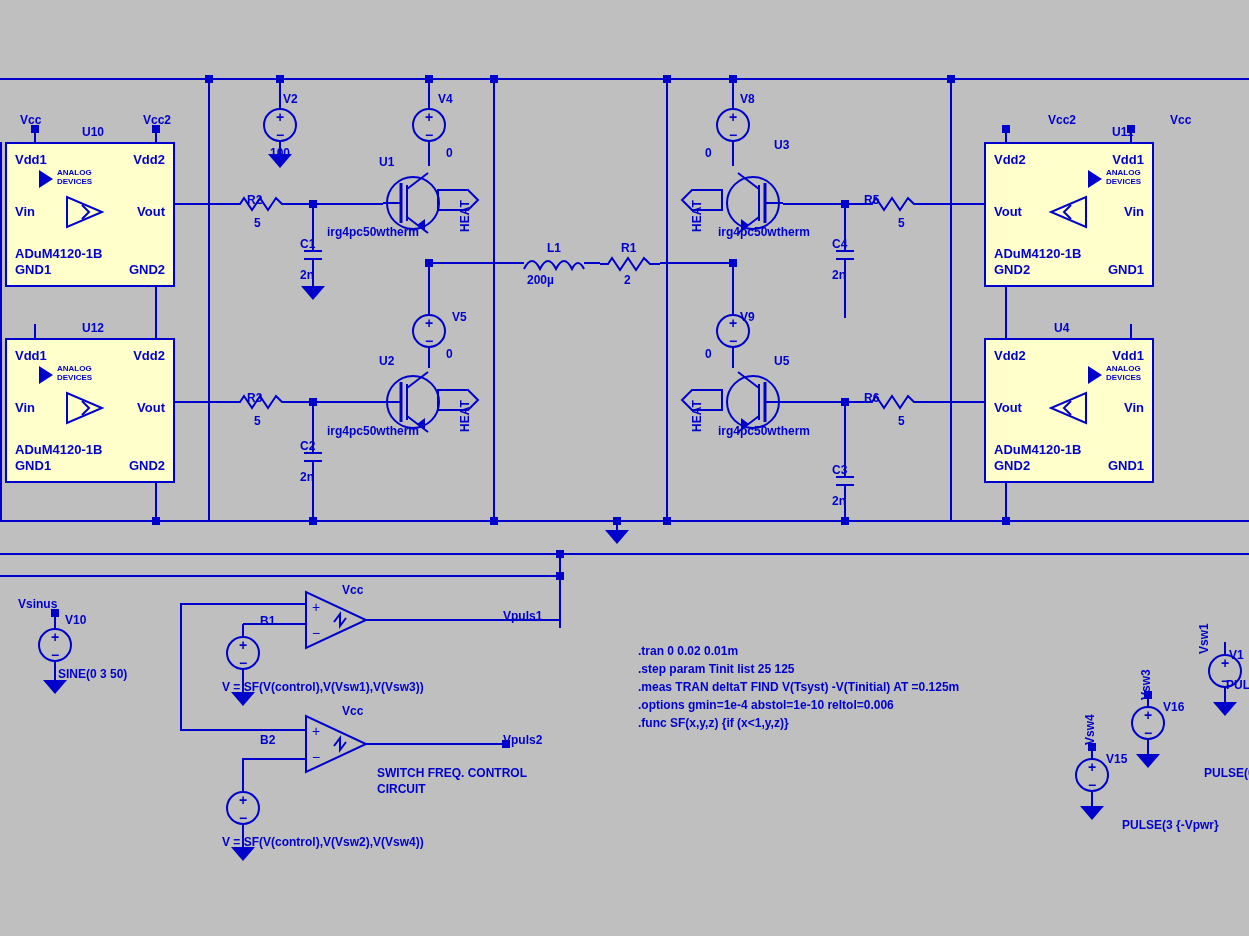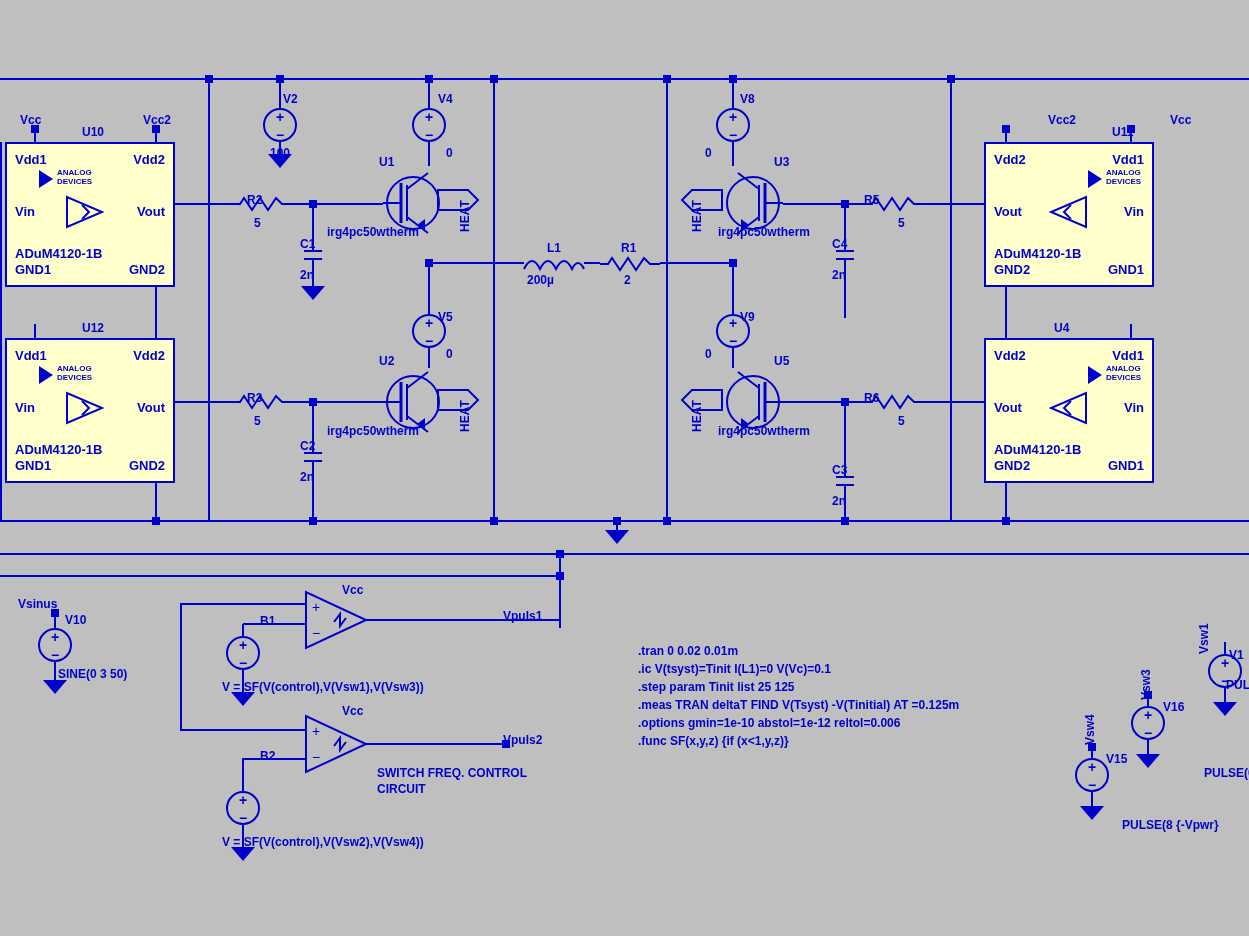--- a/index.html
+++ b/index.html
@@ -235,21 +235,21 @@
 <div class="wire vwire" style="left:428px;top:142px;height:24px"></div>
 
 <div class="vsrc" style="left:716px;top:108px"></div>
 <div class="label" style="left:740px;top:92px">V8</div>
 <div class="label" style="left:705px;top:146px">0</div>
 <div class="wire vwire" style="left:732px;top:79px;height:29px"></div>
 <div class="node" style="left:733px;top:79px"></div>
 <div class="wire vwire" style="left:732px;top:142px;height:24px"></div>
 
 <div class="vsrc" style="left:412px;top:314px"></div>
-<div class="label" style="left:438px;top:310px">V5</div>
+<div class="label" style="left:452px;top:310px">V5</div>
 <div class="label" style="left:446px;top:347px">0</div>
 <div class="wire vwire" style="left:428px;top:260px;height:54px"></div>
 <div class="wire vwire" style="left:428px;top:348px;height:20px"></div>
 
 <div class="vsrc" style="left:716px;top:314px"></div>
 <div class="label" style="left:740px;top:310px">V9</div>
 <div class="label" style="left:705px;top:347px">0</div>
 <div class="wire vwire" style="left:732px;top:260px;height:54px"></div>
 <div class="wire vwire" style="left:732px;top:348px;height:20px"></div>
 
@@ -287,21 +287,21 @@
 
 <svg style="left:703px;top:163px" width="80" height="80">
   <line x1="80" y1="40" x2="62" y2="40" stroke="#0000cc" stroke-width="2"></line>
   <line x1="62" y1="20" x2="62" y2="60" stroke="#0000cc" stroke-width="3"></line>
   <line x1="56" y1="22" x2="56" y2="58" stroke="#0000cc" stroke-width="2"></line>
   <line x1="56" y1="26" x2="35" y2="10" stroke="#0000cc" stroke-width="2"></line>
   <line x1="56" y1="54" x2="35" y2="70" stroke="#0000cc" stroke-width="2"></line>
   <polygon points="46,62 38,56 38,68" fill="#0000cc"></polygon>
   <circle cx="50" cy="40" r="26" fill="none" stroke="#0000cc" stroke-width="2"></circle>
 </svg>
-<div class="label" style="left:774px;top:155px">U3</div>
+<div class="label" style="left:774px;top:138px">U3</div>
 <div class="label" style="left:718px;top:225px">irg4pc50wtherm</div>
 <div class="label" style="left:690px;top:232px;transform:rotate(-90deg);transform-origin:left top">HEAT</div>
 <svg style="left:682px;top:190px" width="40" height="20">
     <polygon points="40,0 10,0 0,10 10,20 40,20" fill="none" stroke="#0000cc" stroke-width="2"></polygon>
   </svg>
 
 <svg style="left:703px;top:362px" width="80" height="80">
   <line x1="80" y1="40" x2="62" y2="40" stroke="#0000cc" stroke-width="2"></line>
   <line x1="62" y1="20" x2="62" y2="60" stroke="#0000cc" stroke-width="3"></line>
   <line x1="56" y1="22" x2="56" y2="58" stroke="#0000cc" stroke-width="2"></line>
@@ -436,21 +436,21 @@
   <polyline points="28,30 34,22 34,34 40,26" fill="none" stroke="#0000cc" stroke-width="2"></polyline>
 </svg>
 <div class="label netlabel" style="left:342px;top:583px">Vcc</div>
 <div class="wire hwire" style="left:243px;top:623px;width:63px"></div>
 <div class="wire hwire" style="left:366px;top:619px;width:194px"></div>
 <div class="label netlabel" style="left:503px;top:609px">Vpuls1</div>
 <div class="wire hwire" style="left:180px;top:603px;width:126px"></div>
 <div class="wire vwire" style="left:180px;top:603px;height:128px"></div>
 
 <div class="vsrc" style="left:226px;top:791px"></div>
-<div class="label" style="left:260px;top:749px">B2</div>
+<div class="label" style="left:260px;top:733px">B2</div>
 <div class="label" style="left:222px;top:835px">V = SF(V(control),V(Vsw2),V(Vsw4))</div>
 <div class="wire vwire" style="left:242px;top:779px;height:12px"></div>
 <div class="wire vwire" style="left:242px;top:825px;height:22px"></div>
 <div class="gnd" style="left:243px;top:847px"></div>
 
 <svg style="left:306px;top:716px" width="70" height="56">
   <polygon points="0,0 0,56 60,28" fill="none" stroke="#0000cc" stroke-width="2"></polygon>
   <text x="6" y="20" font-size="14" fill="#0000cc">+</text>
   <text x="6" y="46" font-size="14" fill="#0000cc">−</text>
   <polyline points="28,30 34,22 34,34 40,26" fill="none" stroke="#0000cc" stroke-width="2"></polyline>
@@ -460,38 +460,37 @@
 <div class="wire hwire" style="left:243px;top:758px;width:63px"></div>
 <div class="wire vwire" style="left:242px;top:758px;height:22px"></div>
 <div class="wire hwire" style="left:366px;top:743px;width:140px"></div>
 <div class="label netlabel" style="left:503px;top:733px">Vpuls2</div>
 <div class="node" style="left:506px;top:744px"></div>
 
 <div class="label" style="left:377px;top:765px;width:180px;white-space:normal;line-height:16px">SWITCH FREQ. CONTROL CIRCUIT</div>
 
 <div class="spice" style="left:638px;top:642px">
   <div>.tran 0 0.02 0.01m</div>
-  <div>.ic V(tsyst)=Tinit I(L1)=0 V(Vc)=0.1</div>
   <div>.step param Tinit list 25 125</div>
   <div>.meas TRAN deltaT FIND V(Tsyst) -V(Tinitial) AT =0.125m</div>
-  <div>.options gmin=1e-10 abstol=1e-12 reltol=0.006</div>
+  <div>.options gmin=1e-4 abstol=1e-10 reltol=0.006</div>
   <div>.func SF(x,y,z)  {if (x&lt;1,y,z)}</div>
 </div>
 
 <div class="label netlabel" style="left:1083px;top:745px;transform:rotate(-90deg);transform-origin:left top">Vsw4</div>
 <div class="label netlabel" style="left:1139px;top:700px;transform:rotate(-90deg);transform-origin:left top">Vsw3</div>
 <div class="label netlabel" style="left:1197px;top:654px;transform:rotate(-90deg);transform-origin:left top">Vsw1</div>
 
 <div class="vsrc" style="left:1075px;top:758px"></div>
 <div class="label" style="left:1106px;top:752px">V15</div>
 <div class="wire vwire" style="left:1091px;top:746px;height:12px"></div>
 <div class="node" style="left:1092px;top:747px"></div>
 <div class="wire vwire" style="left:1091px;top:792px;height:14px"></div>
 <div class="gnd" style="left:1092px;top:806px"></div>
-<div class="label" style="left:1122px;top:818px">PULSE(8 {-Vpwr}</div>
+<div class="label" style="left:1122px;top:818px">PULSE(3 {-Vpwr}</div>
 
 <div class="vsrc" style="left:1131px;top:706px"></div>
 <div class="label" style="left:1163px;top:700px">V16</div>
 <div class="wire vwire" style="left:1147px;top:694px;height:12px"></div>
 <div class="node" style="left:1148px;top:695px"></div>
 <div class="wire vwire" style="left:1147px;top:740px;height:14px"></div>
 <div class="gnd" style="left:1148px;top:754px"></div>
 <div class="label" style="left:1204px;top:766px">PULSE(0 {</div>
 
 <div class="vsrc" style="left:1208px;top:654px"></div>

